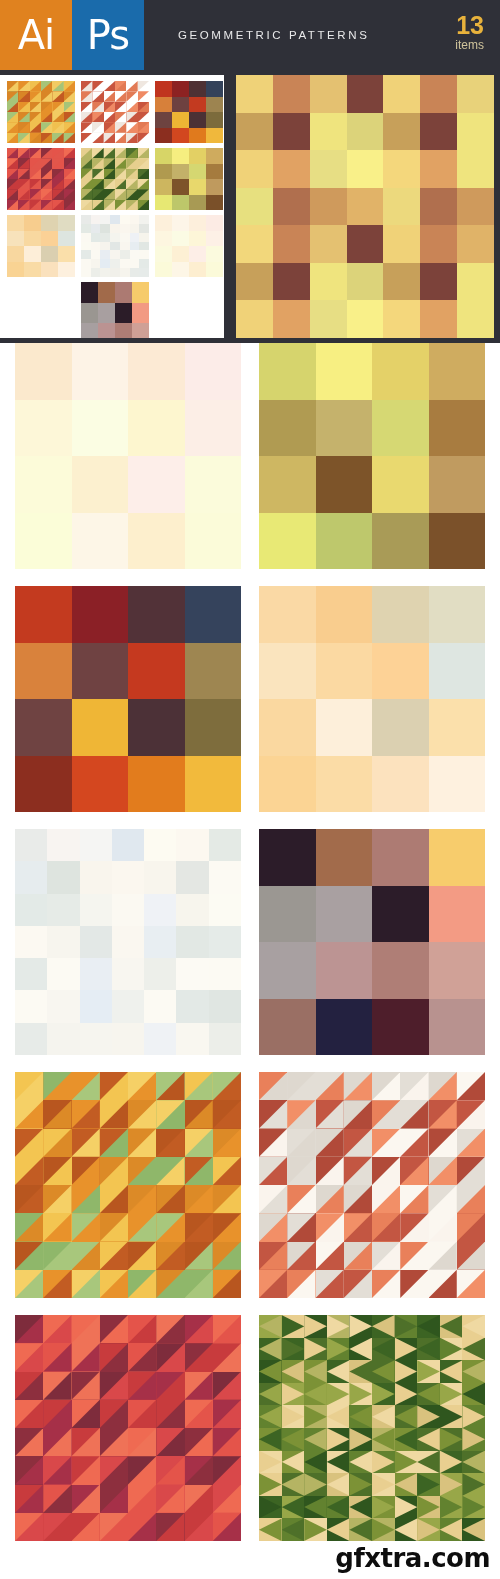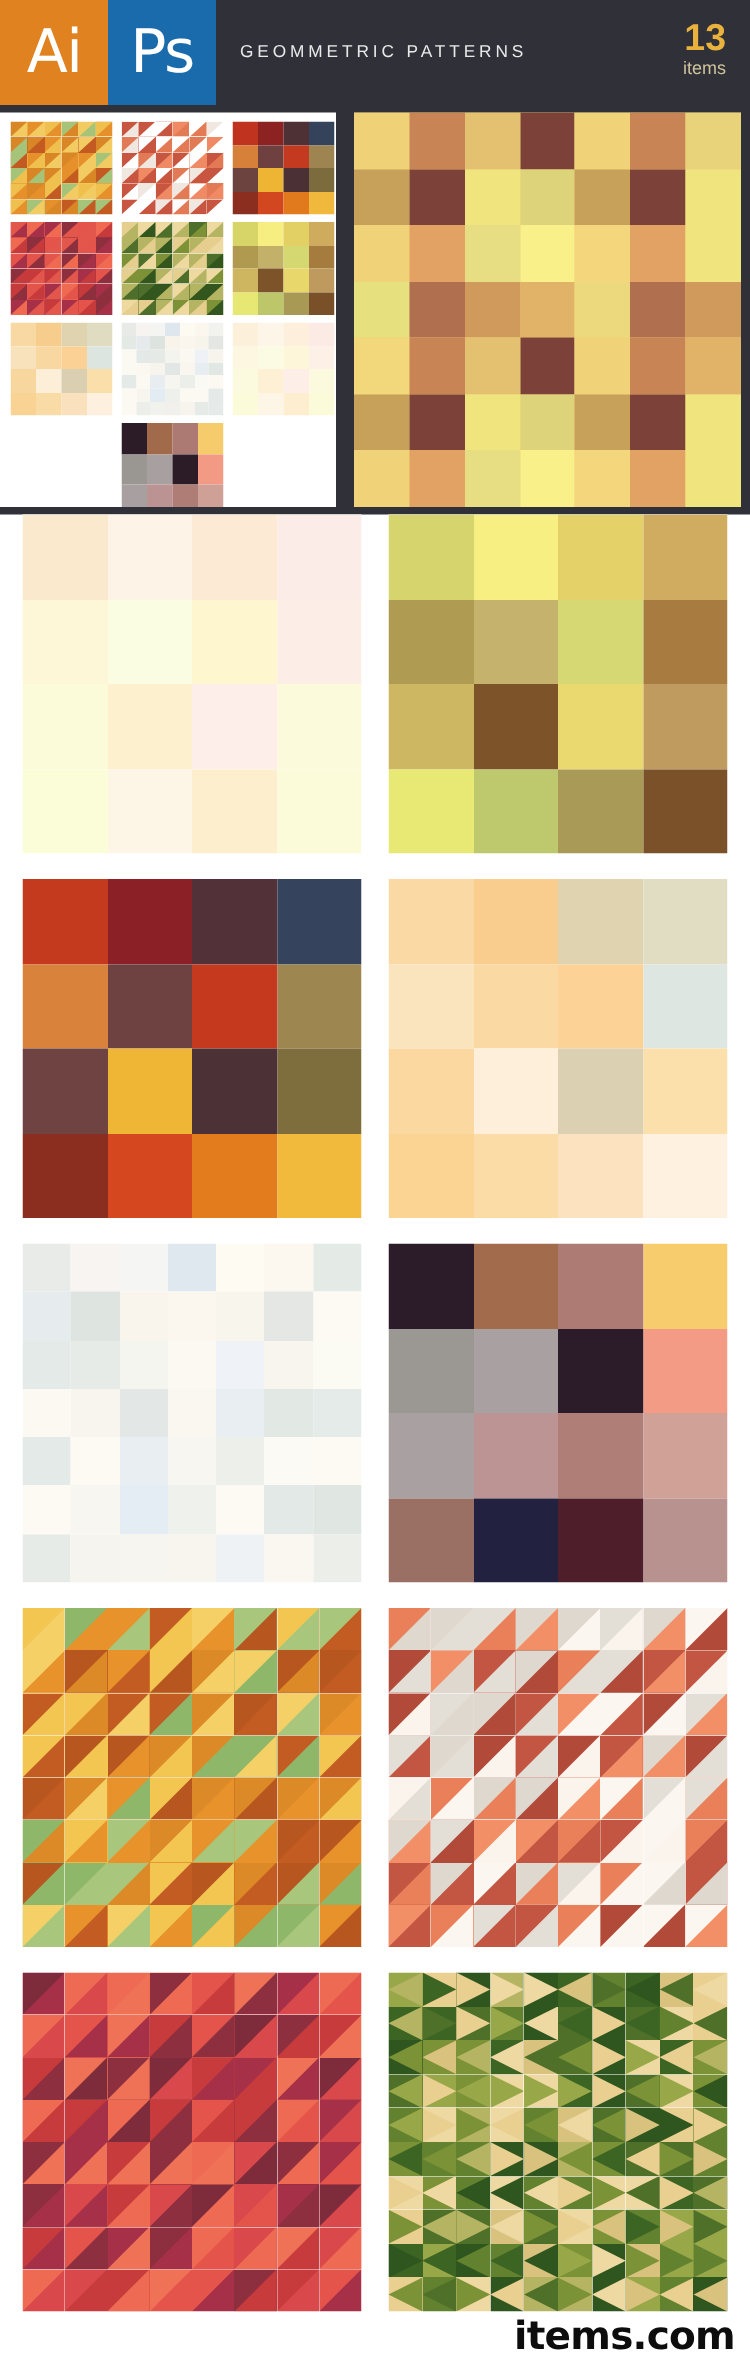--- a/index.html
+++ b/index.html
@@ -16,21 +16,21 @@
   .badge{
     position:absolute;top:0;height:70px;width:72px;
     display:flex;align-items:center;justify-content:center;
     font-size:40px;line-height:40px;color:#ffffff;
     font-family:"DejaVu Sans", sans-serif;font-weight:400;
     letter-spacing:-1px;
   }
   #badge-ai{left:0;background:#e0821f;}
   #badge-ps{left:72px;background:#1a6bab;}
   #header-title{
-    position:absolute;left:160px;top:0;height:70px;
+    position:absolute;left:178px;top:0;height:70px;
     display:flex;align-items:center;
     color:#e9e9ea;font-size:11.5px;letter-spacing:2.6px;font-weight:400;
   }
   #count-wrap{
     position:absolute;right:16px;top:12px;width:70px;text-align:right;
   }
   #count-number{color:#e8b23c;font-size:25px;font-weight:bold;line-height:26px;}
   #count-label{color:#cfc39b;font-size:12px;line-height:15px;}
 
   
@@ -2241,13 +2241,13 @@
           </div>
           <div class="tri">
             <span style="background: rgb(47, 86, 30);"></span>
             <span style="background: rgb(217, 194, 126); clip-path: polygon(100% 0px, 100% 100%, 0px 50%);"></span>
           </div>
         </div>
       </div>
     </div>
   </div>
 
-<div id="watermark">items.com</div>
+<div id="watermark">gfxtra.com</div>
 
 </body></html>

